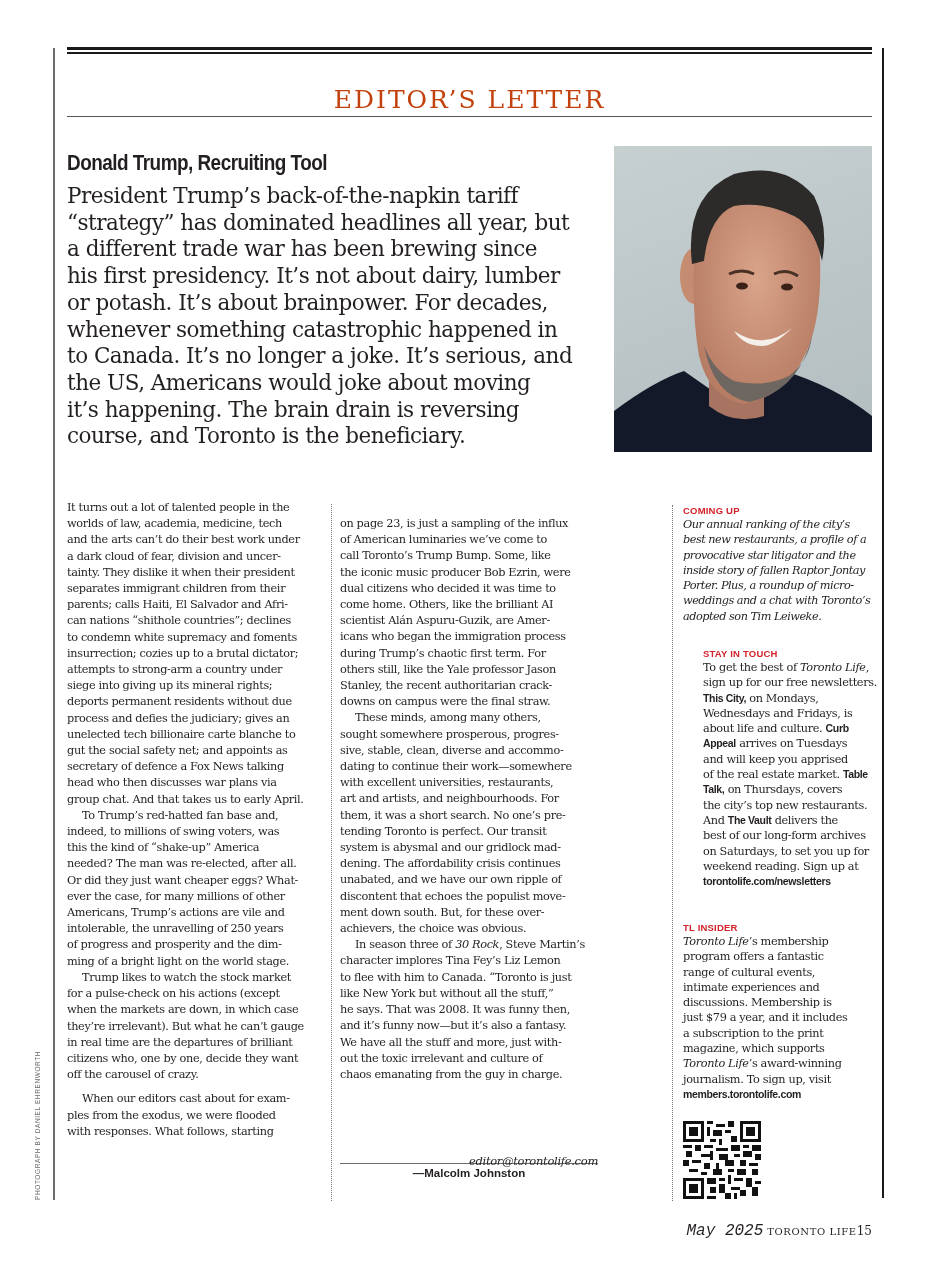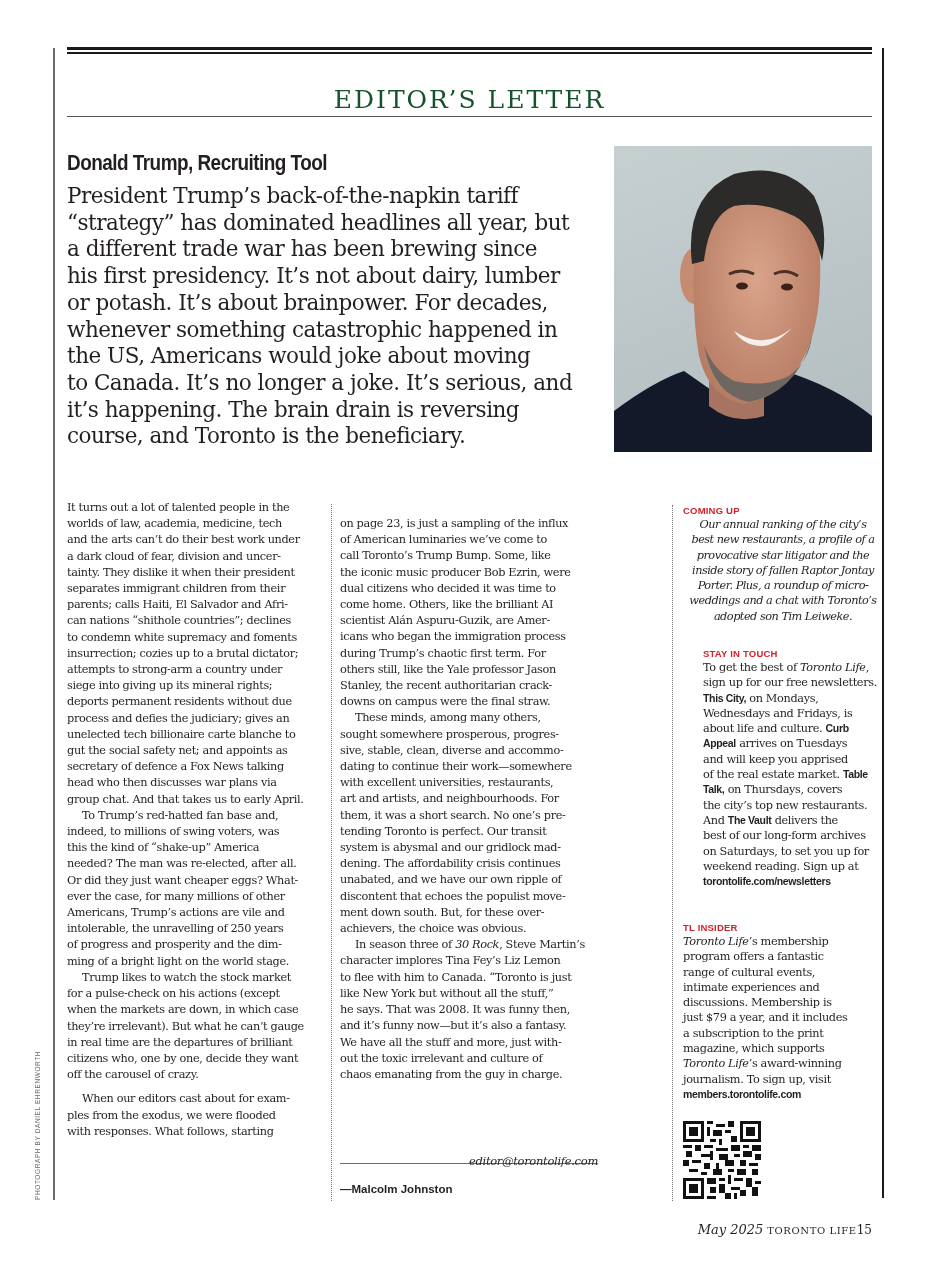--- a/index.html
+++ b/index.html
@@ -2,54 +2,54 @@
 <html><head>
 <meta charset="utf-8">
 <style>
   html, body { margin: 0; padding: 0; background: #ffffff; }
   body { width: 937px; height: 1280px; position: relative; overflow: hidden; color: #231f20; }
   .frame-left { position: absolute; left: 53px; top: 48px; width: 2px; height: 1152px; background: #6d6d6d; }
   .frame-right { position: absolute; left: 882px; top: 48px; width: 2px; height: 1150px; background: #1a1a1a; }
   .rule-top { position: absolute; left: 67px; top: 47px; width: 805px; height: 3px; background: #1a1a1a; }
   .rule-top2 { position: absolute; left: 67px; top: 52px; width: 805px; height: 2px; background: #1a1a1a; }
   .section-title { position: absolute; left: 67px; top: 68px; width: 805px; text-align: center;
-    font-family: "DejaVu Serif", serif; font-size: 25px; letter-spacing: 2px; color: #14532d; font-weight: normal; }
+    font-family: "DejaVu Serif", serif; font-size: 25px; letter-spacing: 2px; color: #c2410c; font-weight: normal; }
   .rule-under { position: absolute; left: 67px; top: 116px; width: 805px; height: 1px; background: #555; }
   .headline { position: absolute; left: 67px; top: 150px; font-family: "Liberation Sans", sans-serif;
     font-weight: bold; font-size: 22px; letter-spacing: -0.6px; transform: scaleX(0.86); transform-origin: left top; color: #231f20; white-space: nowrap; }
   .dek { position: absolute; left: 67px; top: 183px; width: 520px; font-family: "DejaVu Serif", serif;
     font-size: 21.5px; line-height: 26.7px; color: #231f20; letter-spacing: -0.5px; }
   .dek span { display: block; white-space: nowrap; }
   .photo { position: absolute; left: 614px; top: 146px; width: 258px; height: 306px; overflow: hidden;
     background: linear-gradient(160deg, #c7d0d1 0%, #bcc6c8 50%, #b3bec0 100%); }
   .col { position: absolute; font-family: "DejaVu Serif", serif; font-size: 11.3px; line-height: 16.2px; color: #231f20; }
   .col span.l { display: block; white-space: nowrap; letter-spacing: -0.35px; }
   .col1 { left: 67px; top: 500px; width: 257px; }
   .col2 { left: 340px; top: 500px; width: 258px; margin-top: 16px; }
   .indent { padding-left: 15px; }
   .gap { height: 8px; }
   .dots1 { position: absolute; left: 331px; top: 504px; height: 697px; border-left: 1px dotted #777; }
   .dots2 { position: absolute; left: 672px; top: 505px; height: 696px; border-left: 1px dotted #777; }
   .sig-rule { position: absolute; left: 340px; top: 1163px; width: 258px; height: 1px; background: #6d6d6d; }
-  .sig-name { position: absolute; left: 340px; top: 1167px; width: 258px; text-align: left; font-family: "Liberation Sans", sans-serif; font-weight: bold; font-size: 11.5px; margin-top: 16px; }
+  .sig-name { position: absolute; left: 340px; top: 1167px; width: 258px; text-align: center; font-family: "Liberation Sans", sans-serif; font-weight: bold; font-size: 11.5px; }
   .sig-email { position: absolute; left: 340px; top: 1154px; width: 258px; text-align: right; font-family: "DejaVu Serif", serif; font-style: italic; font-size: 11.5px; letter-spacing: -0.3px; }
   .side { position: absolute; left: 683px; width: 200px; font-family: "DejaVu Serif", serif; font-size: 11.3px; line-height: 15.3px; color: #231f20; }
   .side .hd { font-family: "Liberation Sans", sans-serif; font-weight: bold; font-size: 9.5px; color: #d3212a; letter-spacing: 0.2px; line-height: 13px; }
   .side span.l { display: block; white-space: nowrap; letter-spacing: -0.35px; }
   .side b.sb { font-family: "Liberation Sans", sans-serif; font-size: 10.5px; }
   .side em { font-style: italic; }
   .coming { top: 504px; }
-  .coming span.l { font-style: italic; letter-spacing: -0.5px; text-align: center; }
+  .coming span.l { font-style: italic; letter-spacing: -0.5px; }
   .stay { top: 647px; margin-left: 20px; }
   .insider { top: 921px; }
   .qr { position: absolute; left: 683px; top: 1121px; width: 78px; height: 78px; }
   .credit { position: absolute; left: 34px; top: 1200px; transform: rotate(-90deg); transform-origin: left top;
     font-family: "Liberation Sans", sans-serif; font-size: 6.5px; letter-spacing: 0.6px; color: #6d6d6d; white-space: nowrap; }
   .folio { position: absolute; right: 65px; top: 1222px; font-family: "DejaVu Serif", serif; font-size: 12px; color: #231f20; white-space: nowrap; }
-  .folio .month { font-style: italic; font-size: 13px; }
+  .folio .month { font-style: italic; font-size: 16px; font-family: Liberation Mono, monospace; }
   .folio .mag { font-size: 10px; letter-spacing: 0.6px; margin-left: 4px; }
   .folio .pg { }
 </style>
 </head>
 <body>
 
 <div class="frame-left"></div>
 <div class="frame-right"></div>
 <div class="rule-top"></div>
 <div class="rule-top2"></div>
@@ -58,22 +58,22 @@
 
 <div class="headline">Donald Trump, Recruiting Tool</div>
 
 <div class="dek">
   <span>President Trump’s back-of-the-napkin tariff</span>
   <span>“strategy” has dominated headlines all year, but</span>
   <span>a different trade war has been brewing since</span>
   <span>his first presidency. It’s not about dairy, lumber</span>
   <span>or potash. It’s about brainpower. For decades,</span>
   <span>whenever something catastrophic happened in</span>
+  <span>to Canada. It’s no longer a joke. It’s serious, and</span>
   <span>the US, Americans would joke about moving</span>
-  <span>to Canada. It’s no longer a joke. It’s serious, and</span>
   <span>it’s happening. The brain drain is reversing</span>
   <span>course, and Toronto is the beneficiary.</span>
 </div>
 
 <div class="photo" aria-label="Portrait of Malcolm Johnston">
   <svg width="258" height="306" viewBox="0 0 258 306">
     <defs>
       <radialGradient id="skin" cx="50%" cy="45%" r="60%">
         <stop offset="0%" stop-color="#d9a48a"></stop>
         <stop offset="100%" stop-color="#b57a62"></stop>

